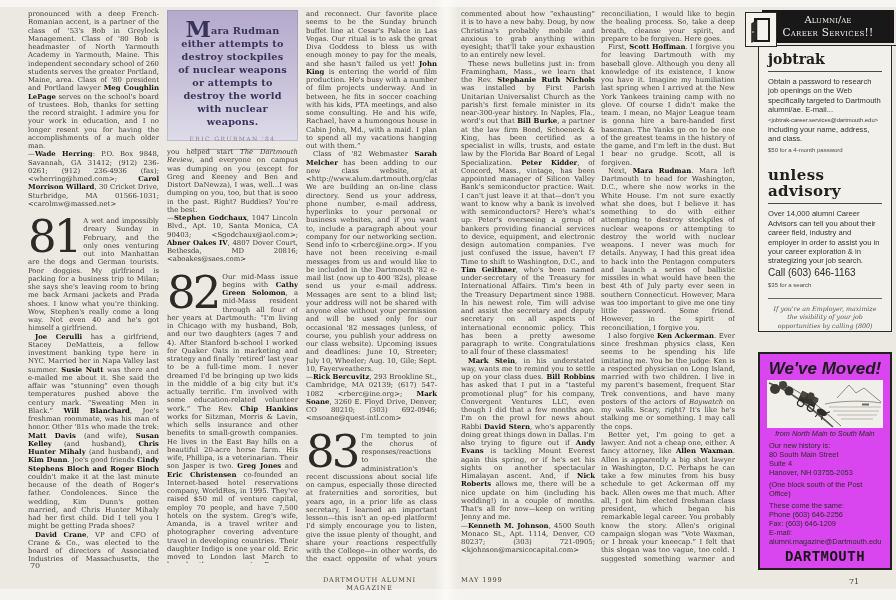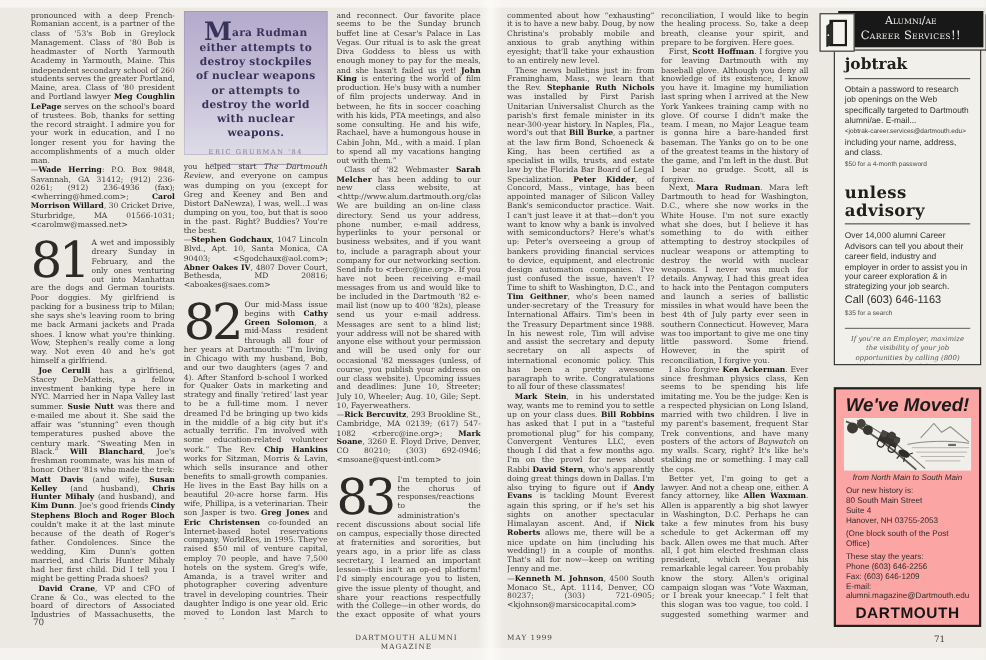--- a/index.html
+++ b/index.html
@@ -61,30 +61,30 @@
   .adh2{font-size:15px;margin-top:13px;letter-spacing:.4px}
   .adbody{font-family:"Liberation Sans",sans-serif;font-size:7.6px;line-height:9.4px;color:#33322f}
   .ademail{font-family:"Liberation Sans",sans-serif;font-size:5.9px;line-height:8px;color:#3c3b38;margin:1px 0}
   .adfine{font-family:"Liberation Sans",sans-serif;font-size:6px;line-height:8px;color:#4b4a46;margin-top:3px}
   .adcall{font-family:Liberation Sans, sans-serif;font-size:10px;line-height:10px;color:#2e2d2a;margin-top:2px}
   .empnote{margin-top:9px;border-top:1px solid #6a6964;padding:6px 5px 0;
            font-style:italic;font-size:6.3px;line-height:8.4px;text-align:center;color:#56544e}
 
   
   #movedBox{position:absolute;left:758px;top:352px;width:134px;height:218px;
-            border:2px solid #21211f;background:#fca5a5;box-sizing:border-box;overflow:hidden}
+            border:2px solid #21211f;background:#d946ef;box-sizing:border-box;overflow:hidden}
   .mvTitle{font-family:"Liberation Sans",sans-serif;font-style:italic;font-weight:bold;
            font-size:17px;line-height:19px;text-align:center;margin-top:5px;color:#1c1c1a}
   .mvImg{display:block;margin:2px auto 0}
   .mvCap{font-family:"Liberation Sans",sans-serif;font-style:italic;font-size:7.3px;
          line-height:9px;text-align:center;color:#2e2d2a;margin-top:1px}
   .mvBlock{font-family:"Liberation Sans",sans-serif;font-size:7.4px;line-height:9px;
            color:#2e2d2a;padding:0 9px;margin-top:3px}
   .mvLogo{text-align:center;margin-top:4px}
-  .mvLogo1{font-family:Liberation Sans, sans-serif;font-weight:bold;font-size:14px;line-height:14px;
+  .mvLogo1{font-family:Liberation Mono, monospace;font-weight:bold;font-size:14px;line-height:14px;
            letter-spacing:.5px;color:#161614}
 </style>
 </head>
 <body>
 
 <div id="topstrip" class="strip"></div>
 <div id="botstrip" class="strip"></div>
 <div id="gutter"></div>
 
 <div id="col1" class="col">
@@ -197,21 +197,21 @@
   </svg>
   <div class="mvCap">from North Main to South Main</div>
   <div class="mvBlock">
     <div>Our new history is:</div>
     <div>80 South Main Street</div>
     <div>Suite 4</div>
     <div>Hanover, NH 03755-2053</div>
   </div>
   <div class="mvBlock">(One block south of the Post Office)</div>
   <div class="mvBlock">
-    <div>These stay the years:</div>
+    <div>These come the same:</div>
     <div>Phone (603) 646-2256</div>
     <div>Fax: (603) 646-1209</div>
     <div>E-mail:</div>
     <div>alumni.magazine@Dartmouth.edu</div>
   </div>
   <div class="mvLogo">
     <div class="mvLogo1">DARTMOUTH</div>
 
   </div>
 </div>

